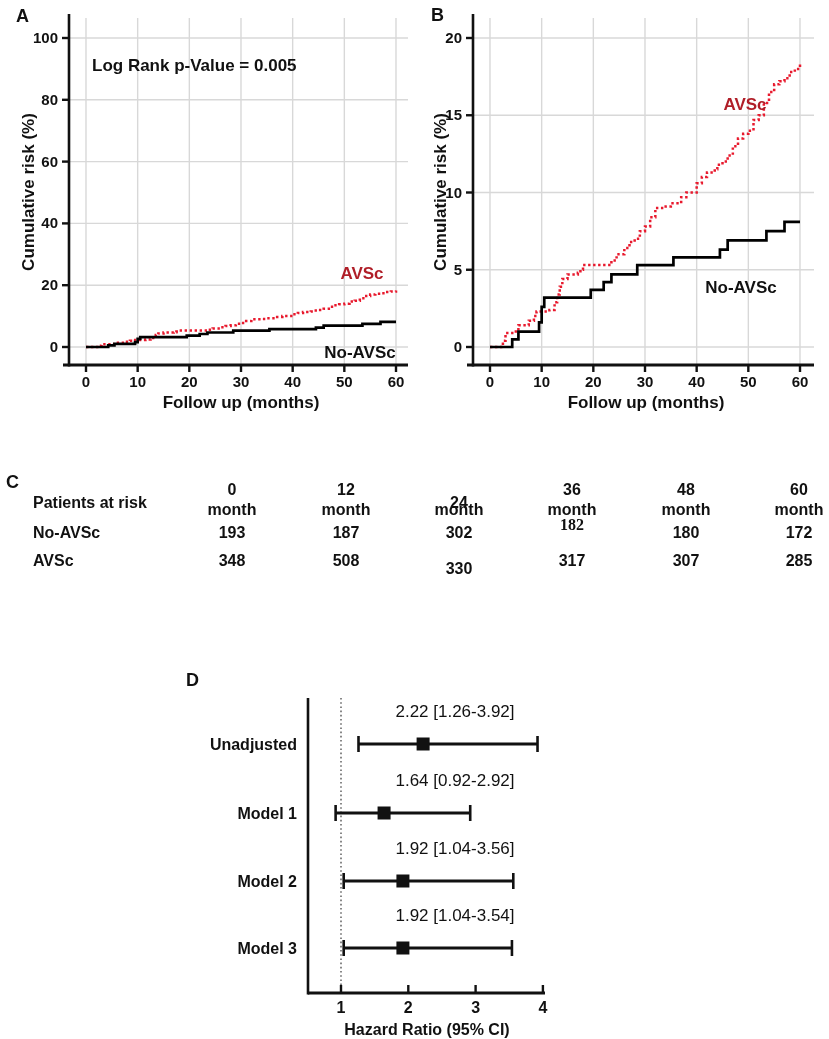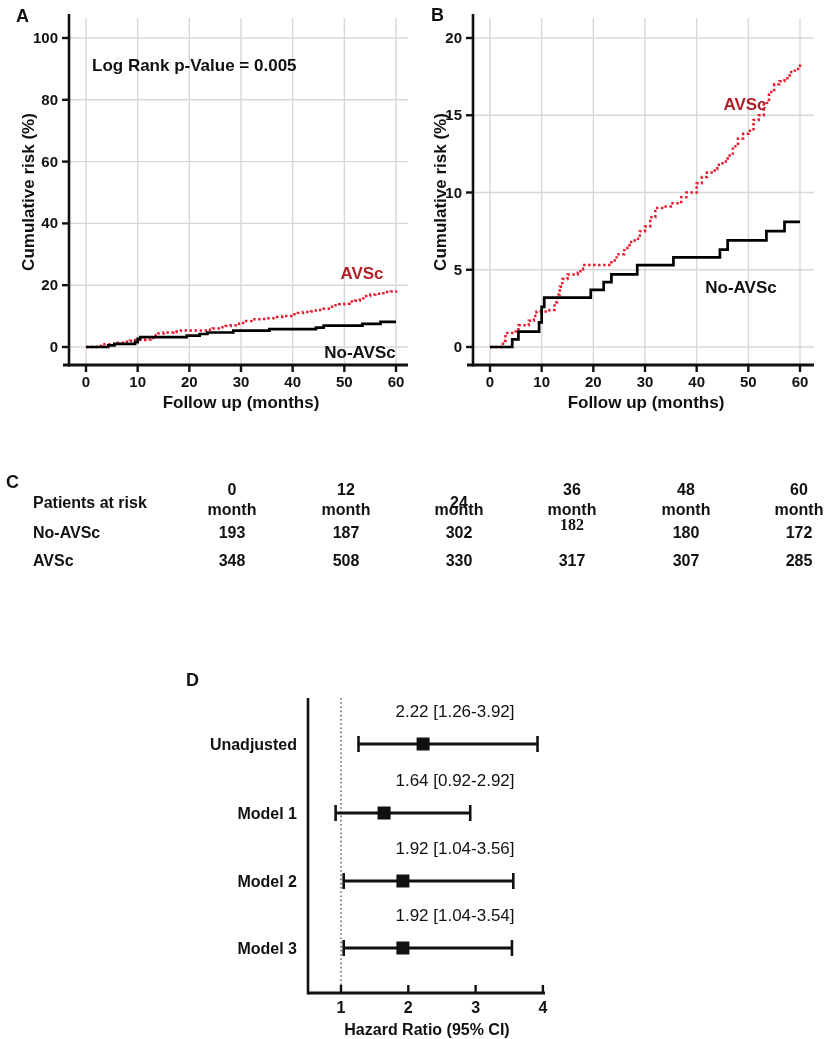--- a/index.html
+++ b/index.html
@@ -136,21 +136,21 @@
       <div class="rt-cell" style="left: 33px; top: 64px;">No-AVSc</div>
       <div class="rt-cell rt-center" style="left: 232px; top: 64px;">193</div>
       <div class="rt-cell rt-center" style="left: 346px; top: 64px;">187</div>
       <div class="rt-cell rt-center" style="left: 459px; top: 64px;">302</div>
       <div class="rt-cell rt-center" style="left: 572px; top: 56px; font-family: Liberation Serif, serif;">182</div>
       <div class="rt-cell rt-center" style="left: 686px; top: 64px;">180</div>
       <div class="rt-cell rt-center" style="left: 799px; top: 64px;">172</div>
       <div class="rt-cell" style="left: 33px; top: 92px;">AVSc</div>
       <div class="rt-cell rt-center" style="left: 232px; top: 92px;">348</div>
       <div class="rt-cell rt-center" style="left: 346px; top: 92px;">508</div>
-      <div class="rt-cell rt-center" style="left: 459px; top: 92px;">330</div>
+      <div class="rt-cell rt-center" style="left: 459px; top: 100px;">330</div>
       <div class="rt-cell rt-center" style="left: 572px; top: 92px;">317</div>
       <div class="rt-cell rt-center" style="left: 686px; top: 92px;">307</div>
       <div class="rt-cell rt-center" style="left: 799px; top: 92px;">285</div>
     </div>
 
   <svg id="chartD" class="chart" style="left:0;top:660px" width="829" height="379">
       <line x1="308" y1="38" x2="308" y2="334.5" stroke="#111" stroke-width="2.6"></line>
       <line x1="341" y1="38" x2="341" y2="331" stroke="#555" stroke-width="1.4" stroke-dasharray="1.6 2.6"></line>
       <line x1="308" y1="333" x2="545" y2="333" stroke="#111" stroke-width="3"></line>
       <line x1="341" y1="325" x2="341" y2="333" stroke="#111" stroke-width="2.4"></line>

